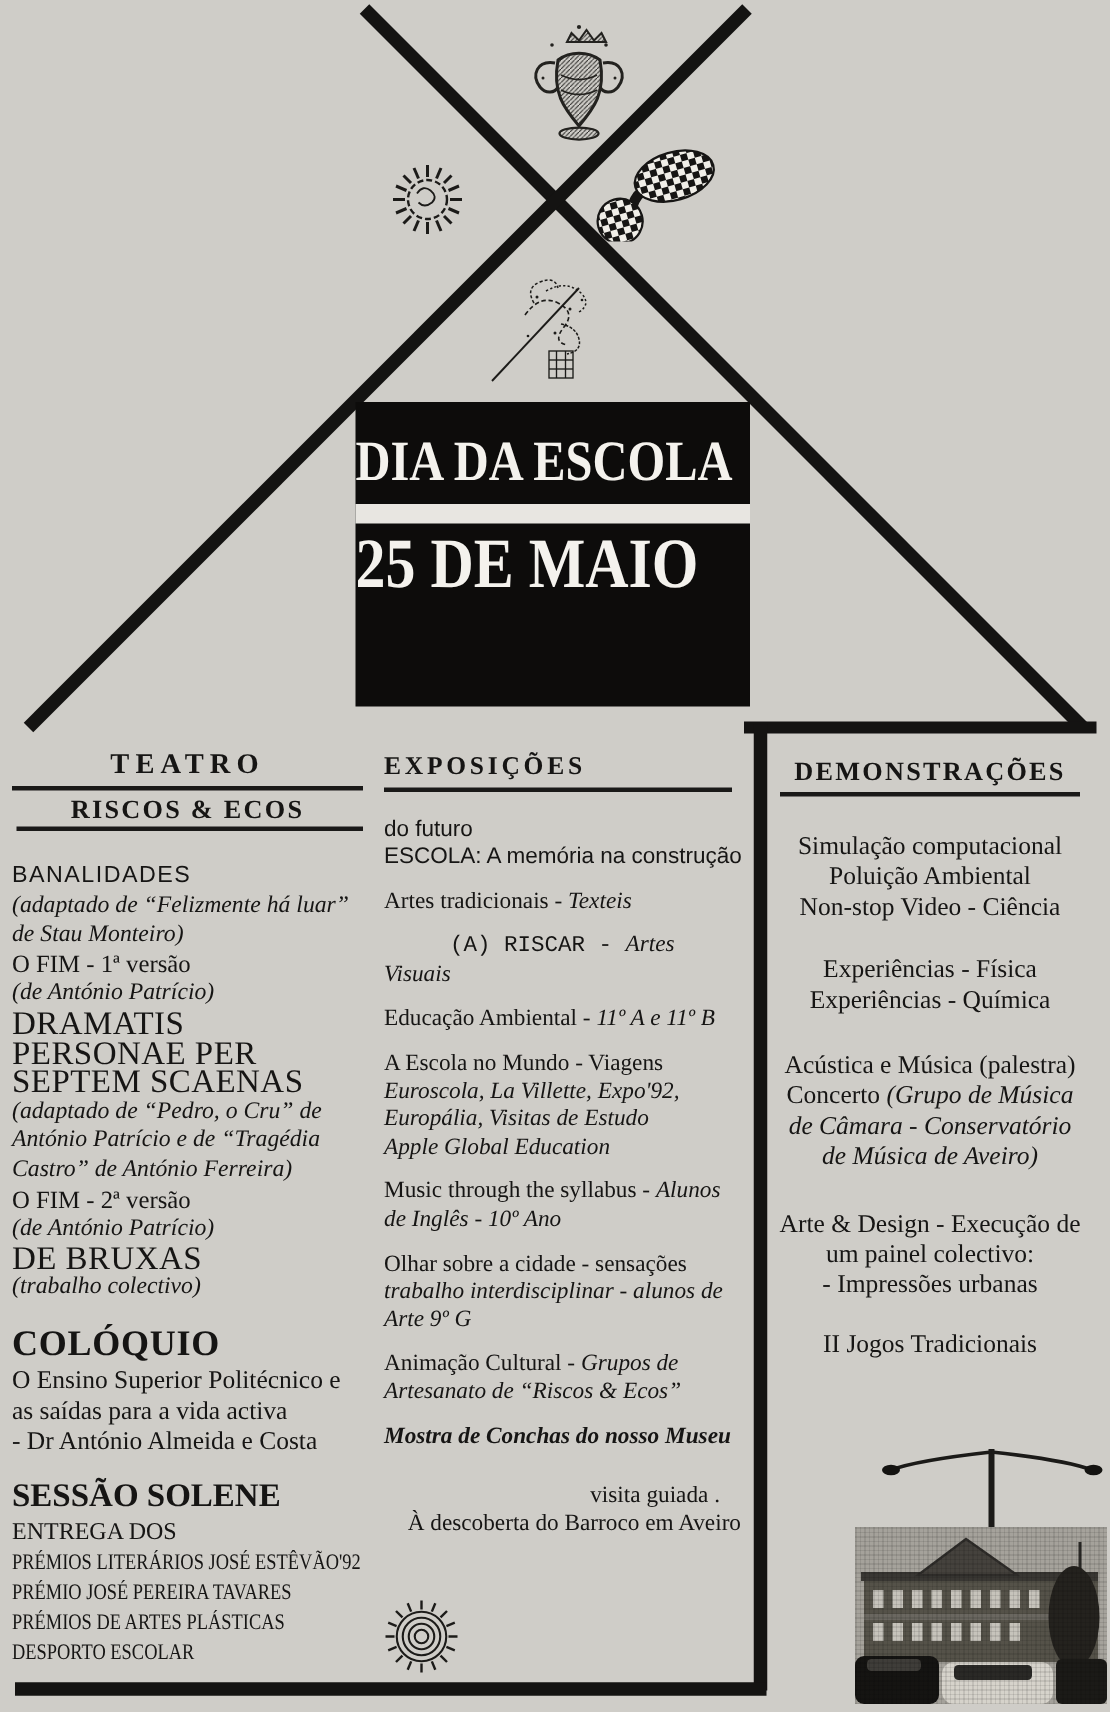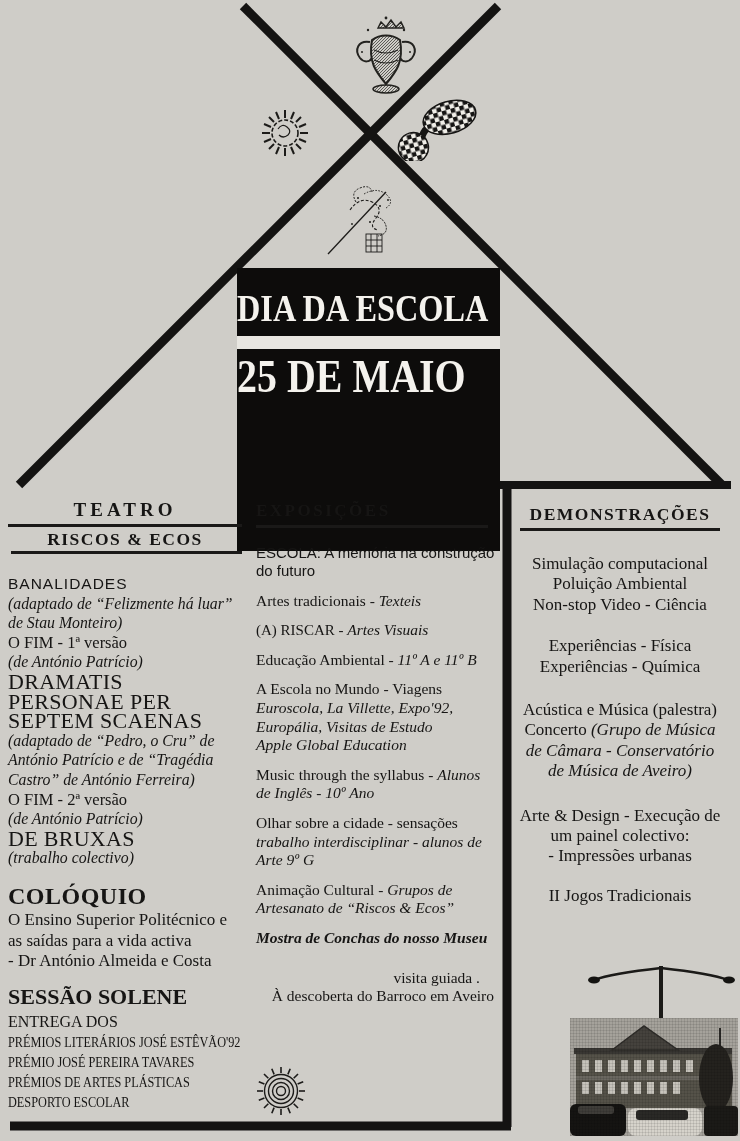--- a/index.html
+++ b/index.html
@@ -4,21 +4,21 @@
 <style>
   html,body{margin:0;padding:0;background:#cfcdc8;}
   .page{
     position:relative;width:740px;height:1141px;overflow:hidden;
     background:radial-gradient(140% 100% at 50% 35%, #edecе8 0%, #e9e7e2 0%, #e7e5e0 55%, #dbd9d3 100%);
     font-family:"Liberation Serif","DejaVu Serif",serif;color:#161514;
   }
   .abs{position:absolute;}
   svg{display:block;}
   
-  .banner{left:237px;top:268px;width:263px;height:283px;background:#0d0c0b;}
+  .banner{left:237px;top:268px;width:263px;height:203px;background:#0d0c0b;}
   .banner .l1{margin-top:19px;font-weight:bold;font-size:38px;line-height:42px;color:#f4f2ed;
               white-space:nowrap;transform:scaleX(.85);transform-origin:0 50%;}
   .banner .stripe{height:13px;background:#e8e6e1;margin-top:7px;}
   .banner .l2{margin-top:4px;font-weight:bold;font-size:47px;line-height:46px;color:#f4f2ed;
               white-space:nowrap;transform:scaleX(.85);transform-origin:0 50%;}
   
   .col-t{left:8px;top:498px;width:234px;}
   .ct-title{text-align:center;font-weight:bold;font-size:19px;letter-spacing:4px;line-height:24px;}
   .hr1{height:3px;background:#1a1918;margin-top:2px;}
   .ct-sub{text-align:center;font-weight:bold;font-size:17.5px;letter-spacing:1.5px;line-height:20px;margin-top:2px;}
@@ -35,21 +35,21 @@
   .pz{font-size:14.8px;line-height:20px;white-space:nowrap;transform:scaleX(.83);transform-origin:0 50%;}
   
   .col-x{left:256px;top:500px;width:240px;}
   .cx-title{font-weight:bold;font-size:17px;letter-spacing:2.5px;line-height:21px;}
   .xrule{height:2.5px;background:#1a1918;margin-top:4px;width:232px;}
   .x-body{margin-top:16px;}
   .xl{font-size:15.5px;line-height:18.6px;}
   .xl .b{font-style:italic;}
   .xl.gap{margin-top:11px;}
   .xl.sans{font-family:"Liberation Sans","DejaVu Sans",sans-serif;font-size:15px;}
-  .xl.a-sans .a{font-family:Liberation Serif, serif;font-size:15px;}
+  .xl.a-sans .a{font-family:Liberation Mono, monospace;font-size:15px;margin-left:44px;}
   .xl.boldln{font-weight:bold;font-style:italic;}
   .xl.r1{text-align:right;padding-right:16px;margin-top:21px;}
   .xl.r2{text-align:right;padding-right:2px;}
   
   .col-d{left:514px;top:503px;width:212px;}
   .cd-title{text-align:center;font-weight:bold;font-size:17.5px;letter-spacing:1.5px;line-height:22px;}
   .drule{height:3px;background:#1a1918;margin-top:3px;margin-left:6px;width:200px;}
   .dl{font-size:17px;line-height:20.4px;text-align:center;}
   .dl .b{font-style:italic;}
   .g1{margin-top:23px;}.g2{margin-top:21px;}.g3{margin-top:23px;}.g4{margin-top:24px;}.g5{margin-top:19px;}
@@ -206,22 +206,22 @@
       <div class="pz">PRÉMIO JOSÉ PEREIRA TAVARES</div>
       <div class="pz">PRÉMIOS DE ARTES PLÁSTICAS</div>
       <div class="pz">DESPORTO ESCOLAR</div>
     </div>
   </section>
 
   <section class="abs col-x">
     <div class="cx-title">EXPOSIÇÕES</div>
     <div class="xrule"></div>
     <div class="x-body">
+      <div class="xl sans"><span class="a">do futuro</span><span class="b"></span></div>
       <div class="xl sans"><span class="a">ESCOLA: A memória na construção</span><span class="b"></span></div>
-      <div class="xl sans"><span class="a">do futuro</span><span class="b"></span></div>
       <div class="xl gap"><span class="a">Artes tradicionais - </span><span class="b">Texteis</span></div>
       <div class="xl gap a-sans"><span class="a">(A) RISCAR - </span><span class="b">Artes Visuais</span></div>
       <div class="xl gap"><span class="a">Educação Ambiental - </span><span class="b">11º A e 11º B</span></div>
       <div class="xl gap"><span class="a">A Escola no Mundo - Viagens</span><span class="b"></span></div>
       <div class="xl"><span class="a"></span><span class="b">Euroscola, La Villette, Expo'92,</span></div>
       <div class="xl"><span class="a"></span><span class="b">Europália, Visitas de Estudo</span></div>
       <div class="xl"><span class="a"></span><span class="b">Apple Global Education</span></div>
       <div class="xl gap"><span class="a">Music through the syllabus - </span><span class="b">Alunos</span></div>
       <div class="xl"><span class="a"></span><span class="b">de Inglês - 10º Ano</span></div>
       <div class="xl gap"><span class="a">Olhar sobre a cidade - sensações</span><span class="b"></span></div>

